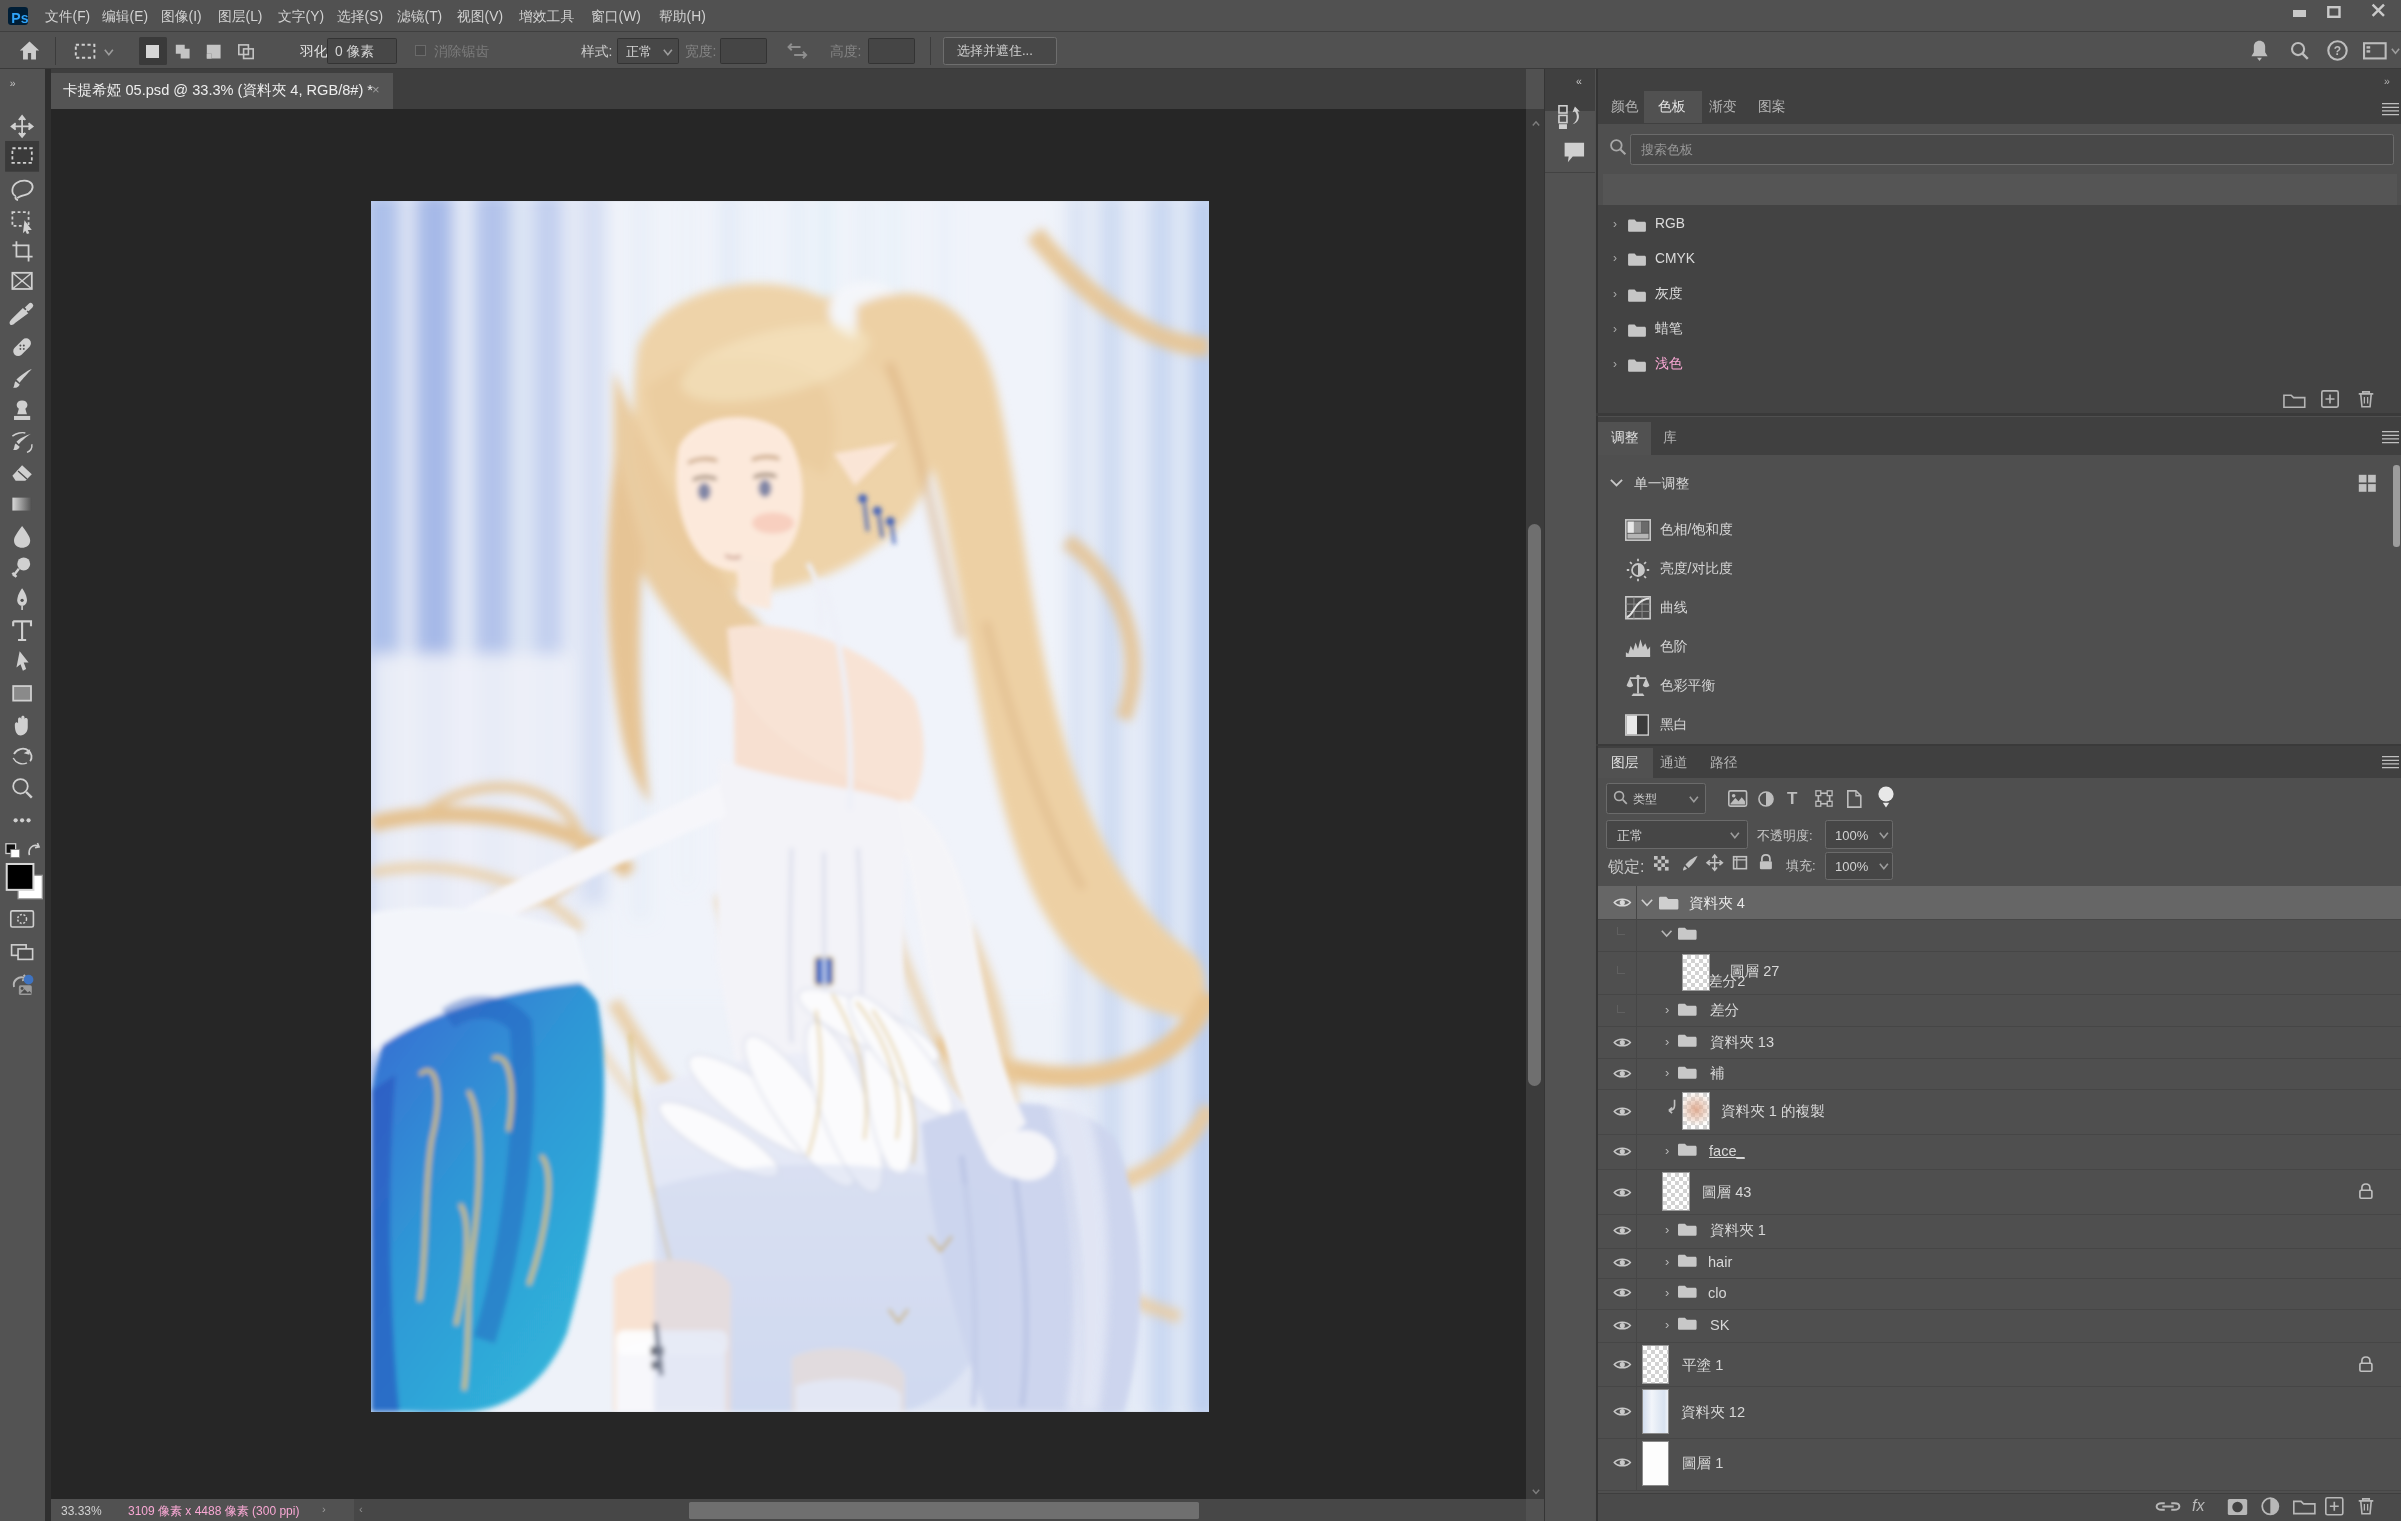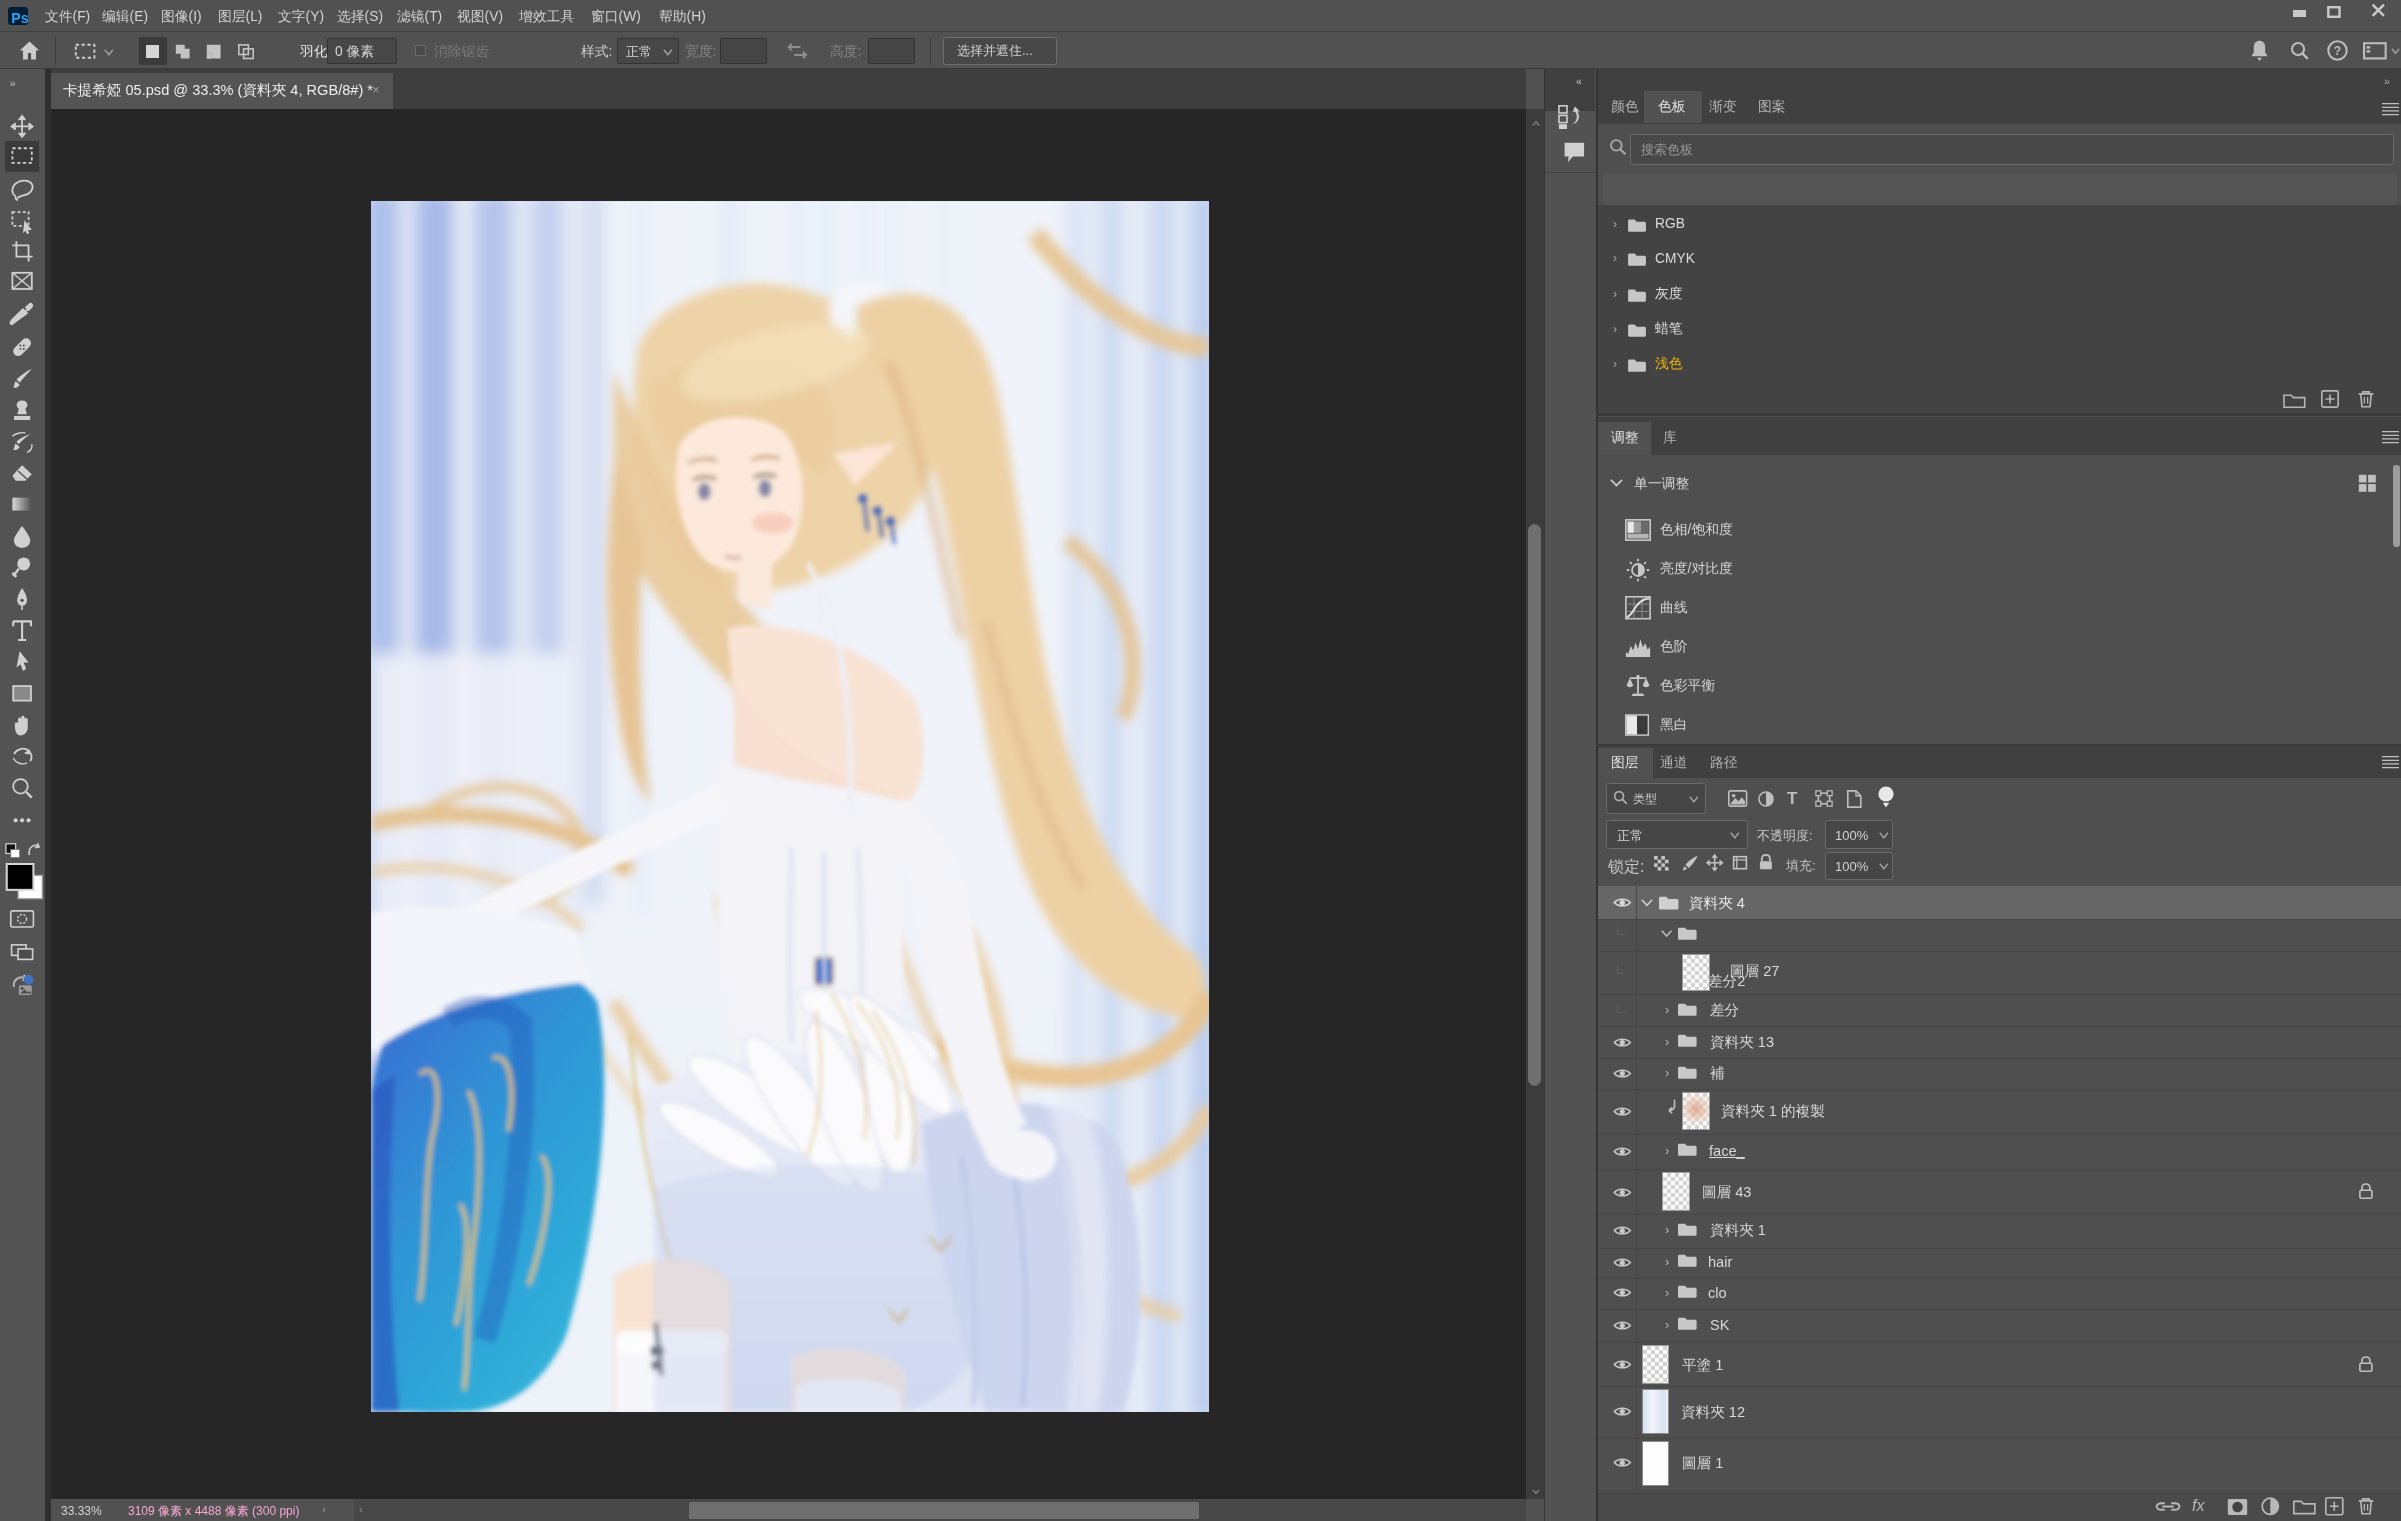--- a/index.html
+++ b/index.html
@@ -483,21 +483,21 @@
 <div class="tx" style="left:1655px;top:287px;color:#dadada">灰度</div>
 <div class="tx" style="left:1613px;top:323px;font-size:12px;color:#a8a8a8">›</div>
 <svg style="left:1628px;top:323px" width="18" height="13.8" viewBox="0 0 22 17">
     <path d="M0 4 C0 2.5 1 2 2 2 H8 L10.5 4.5 H20 C21.3 4.5 22 5.2 22 6.5 V15 C22 16.3 21.3 17 20 17 H2 C0.7 17 0 16.3 0 15 Z" fill="#c6c6c6"></path>
   </svg>
 <div class="tx" style="left:1655px;top:322px;color:#dadada">蜡笔</div>
 <div class="tx" style="left:1613px;top:358px;font-size:12px;color:#a8a8a8">›</div>
 <svg style="left:1628px;top:358px" width="18" height="13.8" viewBox="0 0 22 17">
     <path d="M0 4 C0 2.5 1 2 2 2 H8 L10.5 4.5 H20 C21.3 4.5 22 5.2 22 6.5 V15 C22 16.3 21.3 17 20 17 H2 C0.7 17 0 16.3 0 15 Z" fill="#c6c6c6"></path>
   </svg>
-<div class="tx" style="left:1655px;top:357px;color:#eab308">浅色</div>
+<div class="tx" style="left:1655px;top:357px;color:#f9a8d4">浅色</div>
 <svg style="left:2283px;top:392px" width="22.7" height="16" viewBox="0 0 28 20">
     <path d="M1 4 H10 L13 7 H27 V19 H1 Z" fill="none" stroke="#b5b5b5" stroke-width="2"></path>
   </svg>
 <svg style="left:2321px;top:390px" width="18" height="18" viewBox="0 0 22 22">
     <rect x="1" y="1" width="20" height="20" rx="2" fill="none" stroke="#b5b5b5" stroke-width="2"></rect>
     <path d="M11 5.5 V16.5 M5.5 11 H16.5" stroke="#b5b5b5" stroke-width="2"></path>
   </svg>
 <svg style="left:2357px;top:389px" width="18" height="19.4" viewBox="0 0 22 24">
     <path d="M2 6 H20 M7 6 V3.5 H15 V6 M4.5 6 L6 22 H16 L17.5 6" fill="none" stroke="#b5b5b5" stroke-width="2"></path>
     <path d="M9 10 V18 M13 10 V18" stroke="#b5b5b5" stroke-width="1.6"></path>

